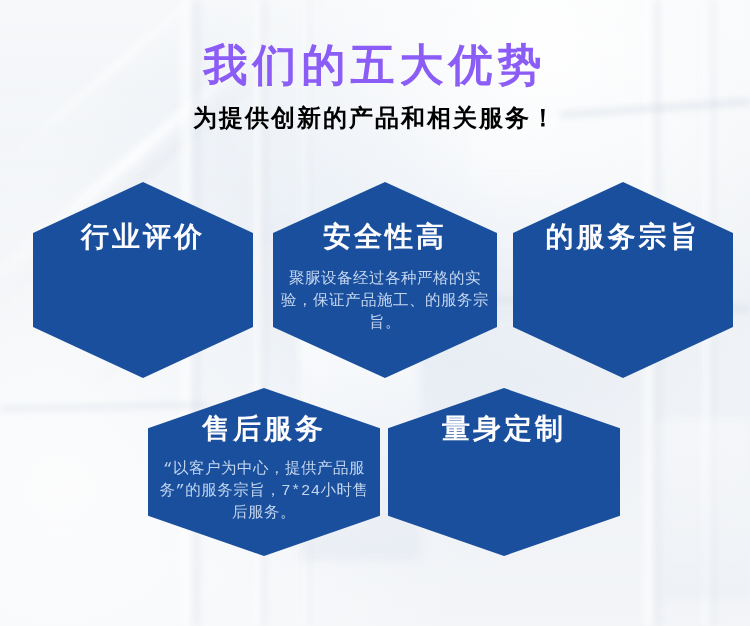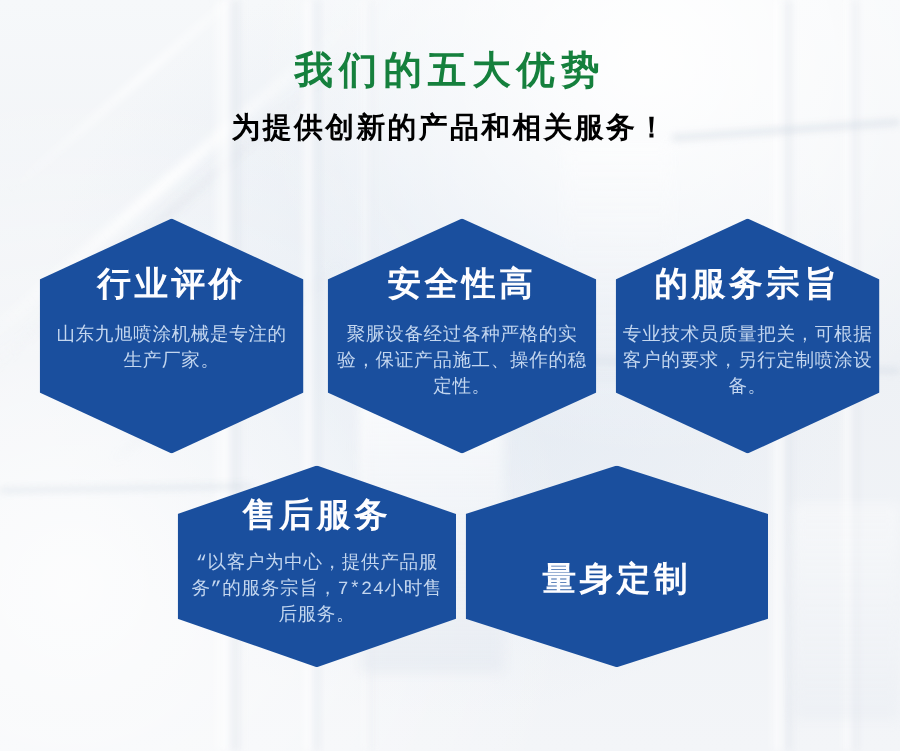--- a/index.html
+++ b/index.html
@@ -77,23 +77,23 @@
   .m2 { left:470px; top:120px; width:90px;  height:200px; opacity:.55; }
   .m3 { left:660px; top:420px; width:90px;  height:180px; opacity:.5;  }
 
   
   #header {
     position:absolute; left:0; right:0; top:0;
     text-align:center;
     padding-top:42px;
   }
   #page-title {
-    font-size:32px;
+    font-size:44px;
     font-weight:bold;
-    color:#15803d;
+    color:#8b5cf6;
     letter-spacing:5px;
     line-height:1.05;
     font-family:"DejaVu Serif","Liberation Serif",serif;
   }
   #page-subtitle {
     margin-top:14px;
     font-size:24px;
     font-weight:bold;
     color:#000000;
     letter-spacing:2px;
@@ -141,23 +141,22 @@
   #hex-3 .hx-title { margin-top:36px; }
   #hex-3 .hx-body  { margin-top:11px; width:210px; }
 
   
   #hex-4 { left:148px; top:388px; width:232px; height:168px;
            clip-path:polygon(50% 0%,100% 24%,100% 76%,50% 100%,0% 76%,0% 24%);
            -webkit-clip-path:polygon(50% 0%,100% 24%,100% 76%,50% 100%,0% 76%,0% 24%); }
   #hex-4 .hx-title { margin-top:22px; }
   #hex-4 .hx-body  { margin-top:10px; width:222px;font-family:Liberation Mono, monospace; }
 
-  #hex-5 { left:388px; top:388px; width:252px; height:168px;
+  #hex-5 { left:388px; top:388px; width:232px; height:168px;
            clip-path:polygon(50% 0%,100% 24%,100% 76%,50% 100%,0% 76%,0% 24%);
-           justify-content:center;
            -webkit-clip-path:polygon(50% 0%,100% 24%,100% 76%,50% 100%,0% 76%,0% 24%); }
   #hex-5 .hx-title { margin-top:22px; }
   #hex-5 .hx-body  { margin-top:10px; width:222px; }
 </style>
 </head>
 <body>
 
 <div id="backdrop">
   <div class="streak s1"></div>
   <div class="streak s2"></div>
@@ -177,31 +176,29 @@
   <div class="blockm m3"></div>
 </div>
 
 <div id="header">
   <div id="page-title">我们的五大优势</div>
   <div id="page-subtitle">为提供创新的产品和相关服务！</div>
 </div>
 
 <div class="hex" id="hex-1">
   <div class="hx-title">行业评价</div>
-  <div class="hx-body">山东九旭喷涂机械是专注的生产厂家。</div>
 </div>
 
 <div class="hex" id="hex-2">
   <div class="hx-title">安全性高</div>
-  <div class="hx-body">聚脲设备经过各种严格的实验，保证产品施工、操作的稳定性。</div>
+  <div class="hx-body">聚脲设备经过各种严格的实验，保证产品施工、的服务宗旨。</div>
 </div>
 
 <div class="hex" id="hex-3">
   <div class="hx-title">的服务宗旨</div>
-  <div class="hx-body">专业技术员质量把关，可根据客户的要求，另行定制喷涂设备。</div>
 </div>
 
 <div class="hex" id="hex-4">
   <div class="hx-title">售后服务</div>
   <div class="hx-body">“以客户为中心，提供产品服务”的服务宗旨，7*24小时售后服务。</div>
 </div>
 
 <div class="hex" id="hex-5">
   <div class="hx-title">量身定制</div>
 </div>

